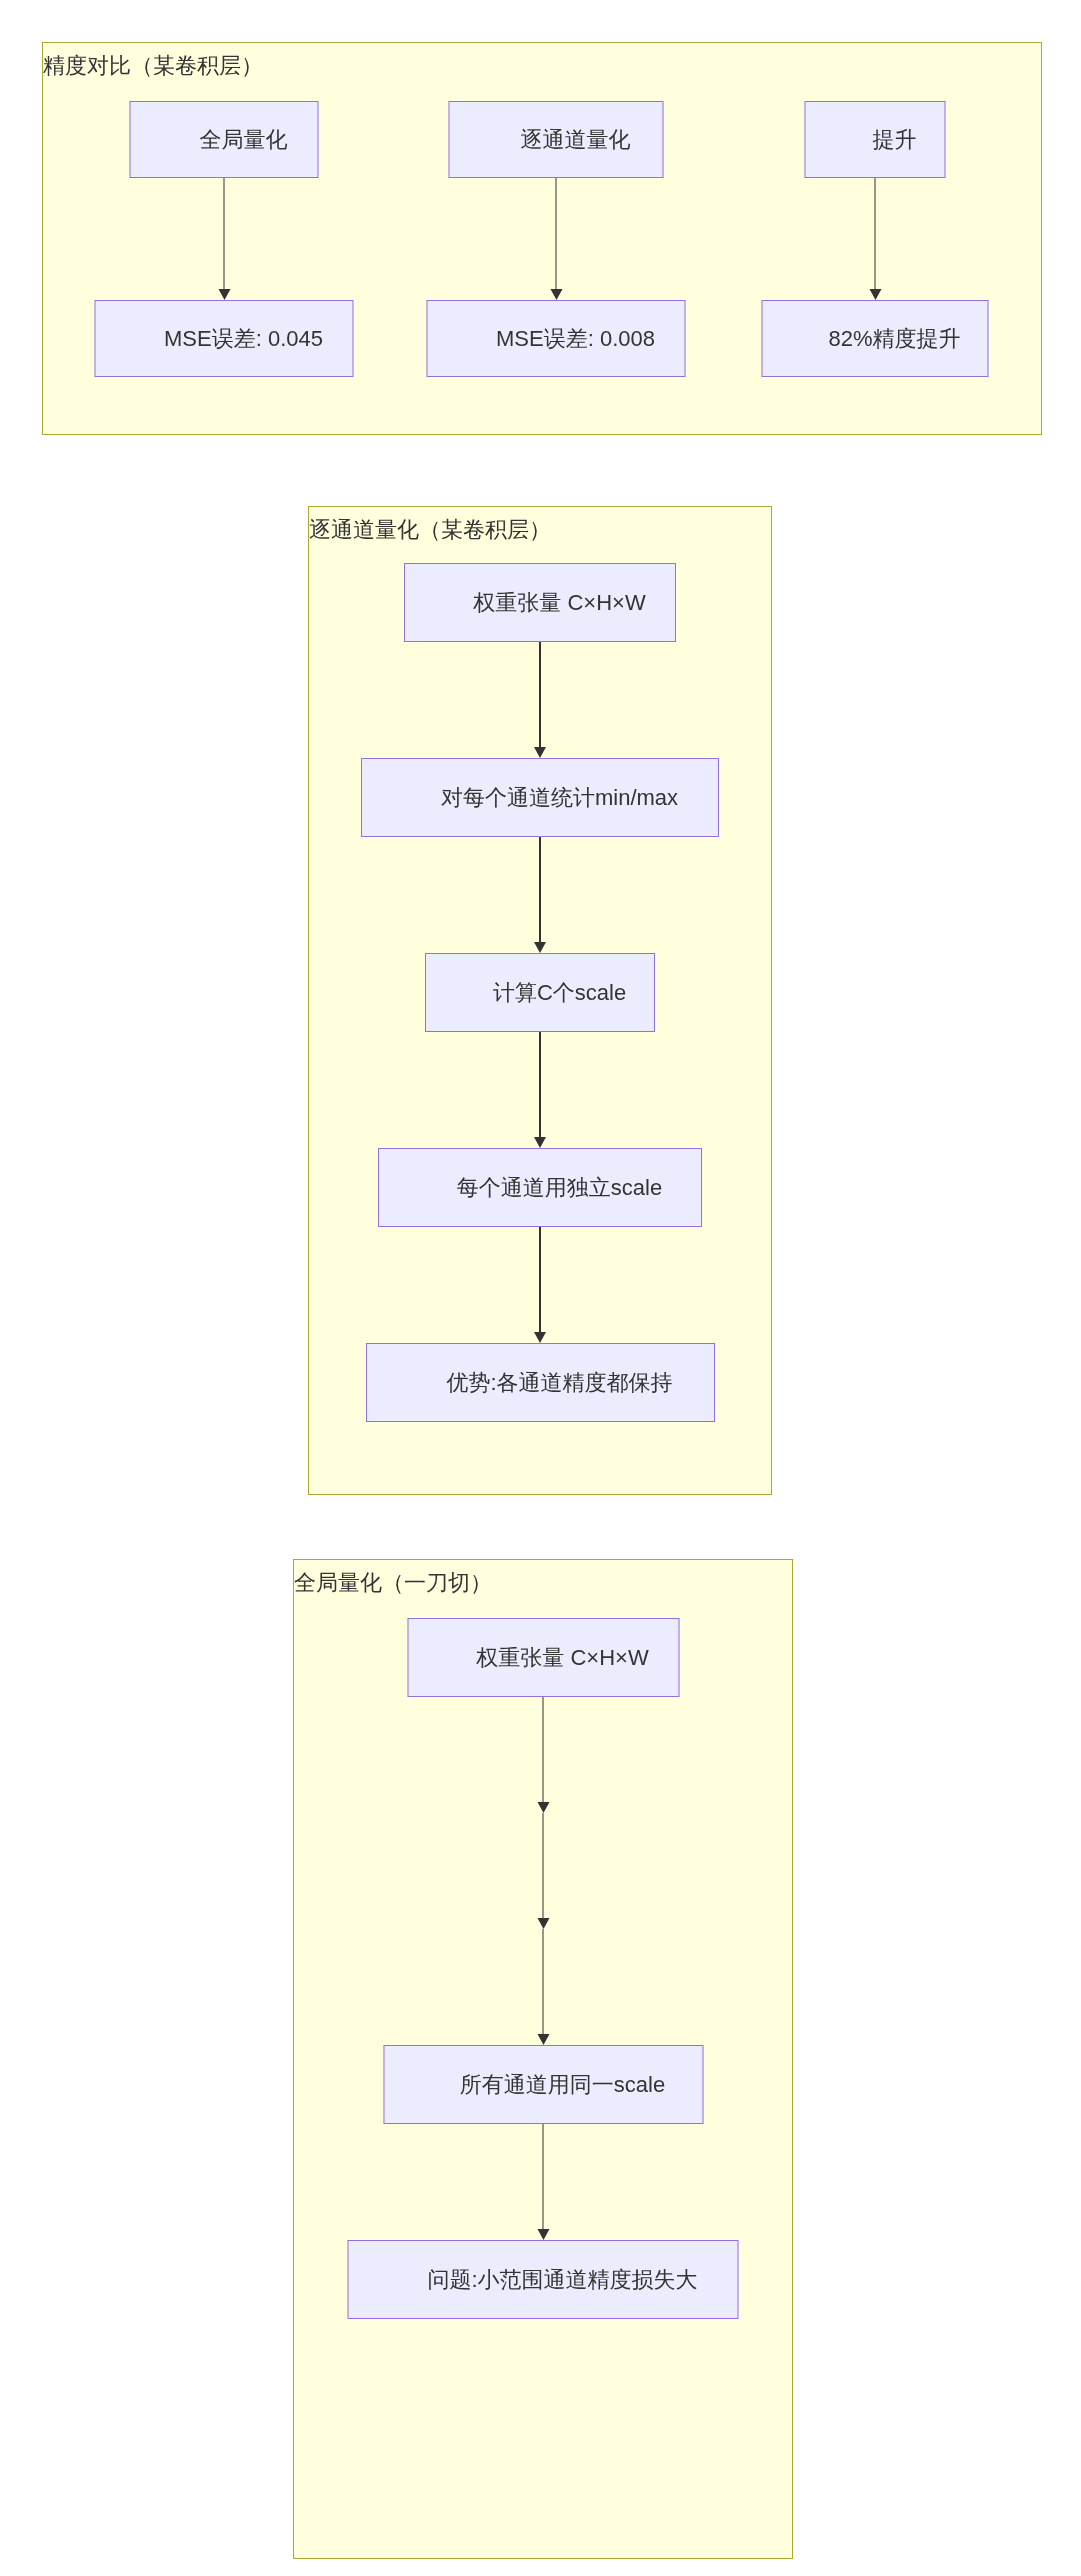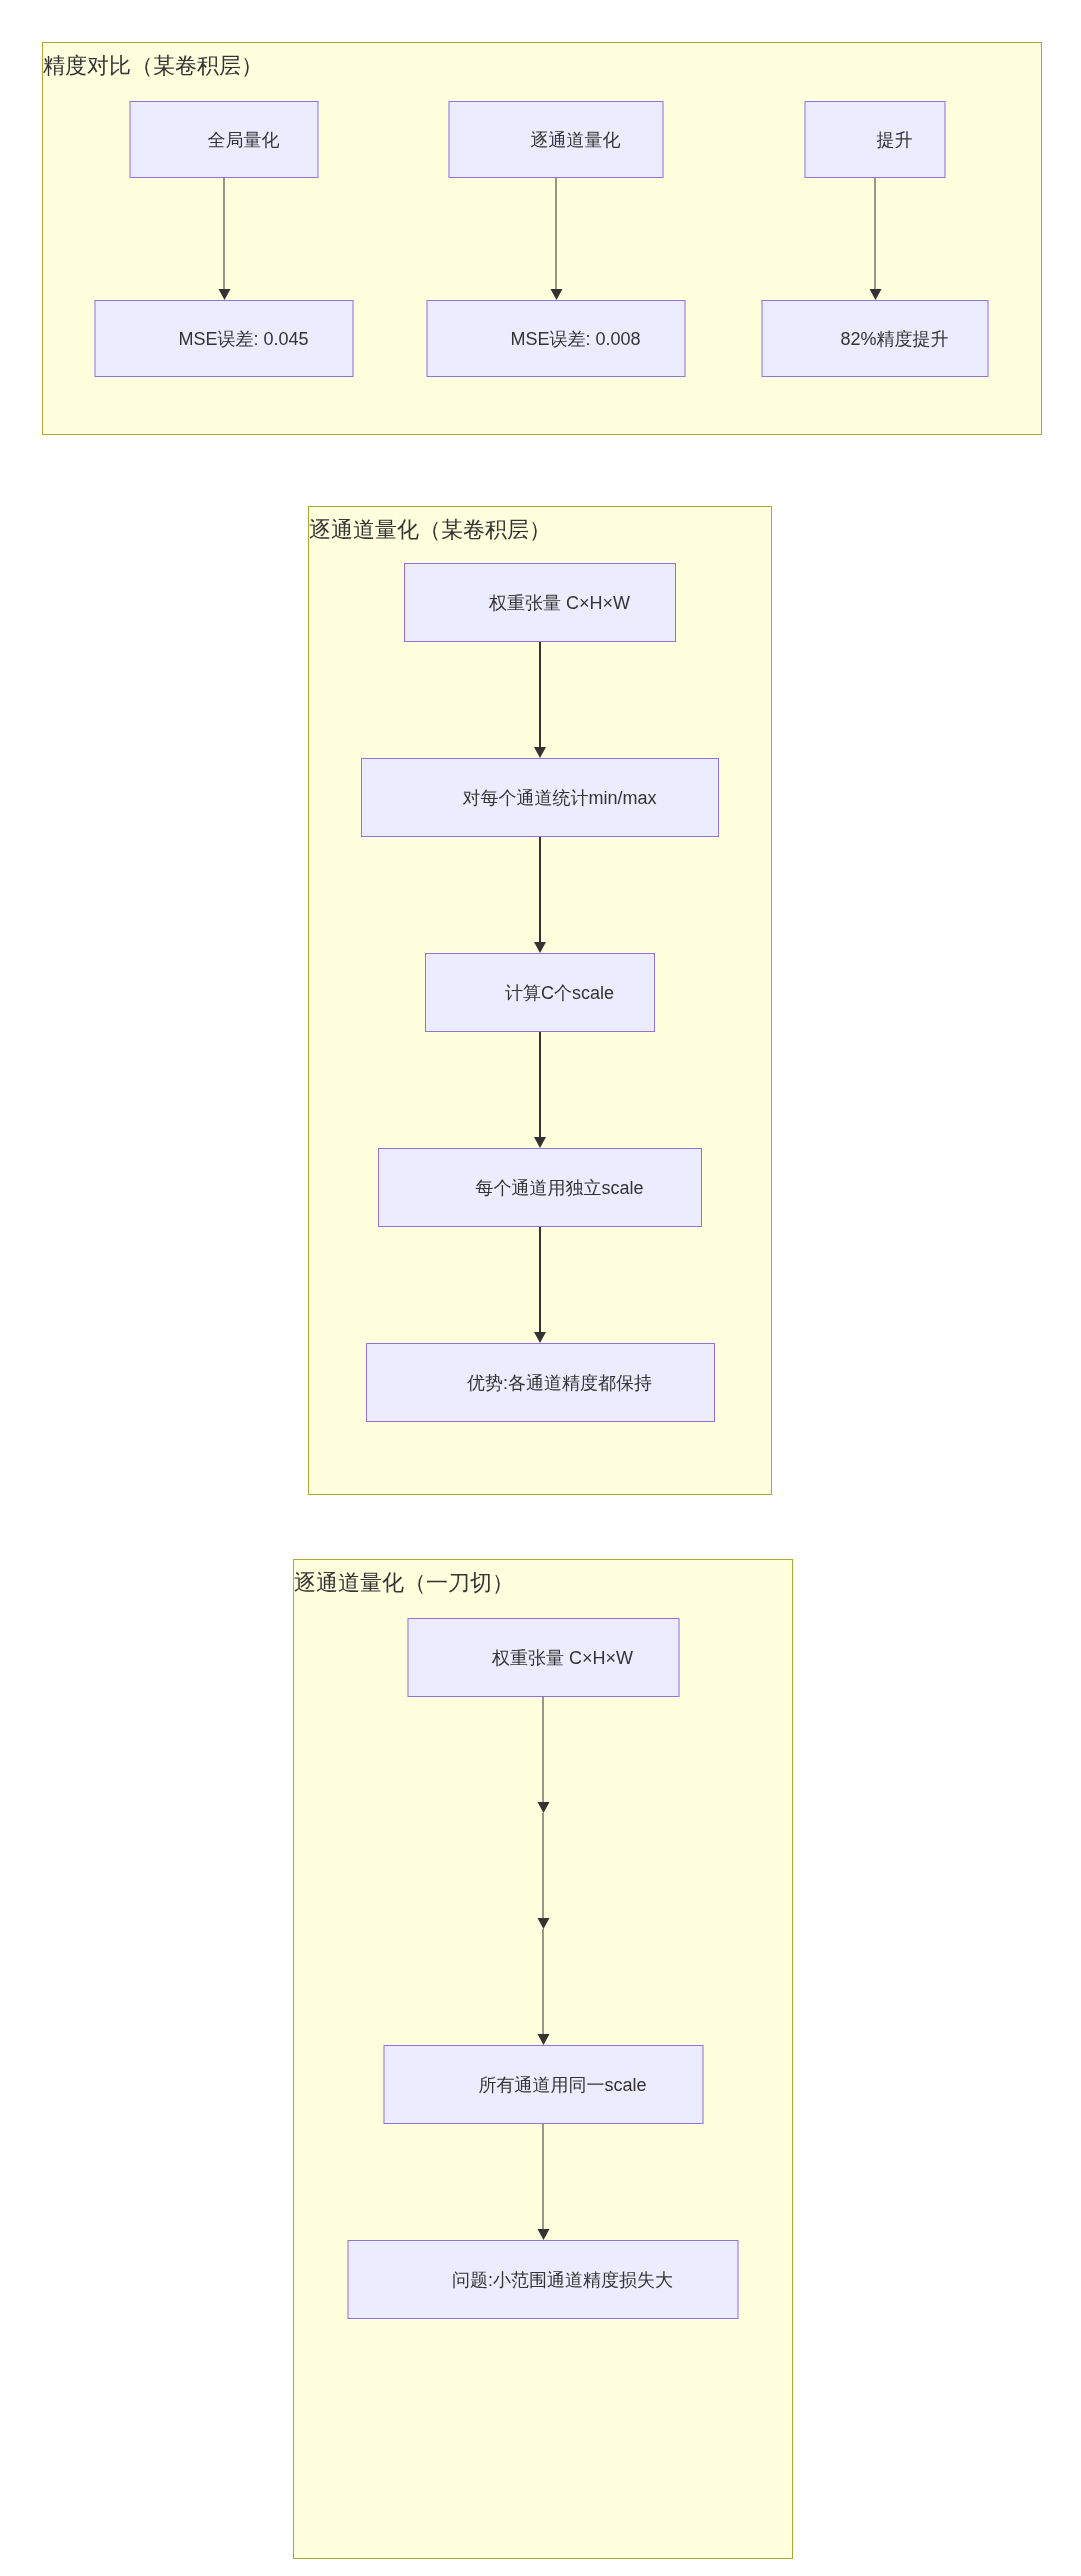--- a/index.html
+++ b/index.html
@@ -21,21 +21,21 @@
   }
 
   .col{
     position:absolute;transform:translateX(-50%);
     display:flex;flex-direction:column;align-items:center;
   }
   .node{
     box-sizing:border-box;height:77px;
     display:flex;align-items:center;justify-content:center;
     background:var(--node-fill);border:1.5px solid var(--node-stroke);
-    font-size:18px;color:var(--text);white-space:nowrap;text-align:left;padding-left:39px;
+    font-size:22px;color:var(--text);white-space:nowrap;text-align:left;padding-left:39px;
   }
   .vstep .node{height:79px;}
 
   .arrow{display:flex;flex-direction:column;align-items:center;}
   .arrow .shaft{width:1.5px;flex:1;background:var(--arrow);}
   .arrow .head{
     width:0;height:0;
     border-left:6px solid transparent;border-right:6px solid transparent;
     border-top:11.3px solid var(--arrow);
   }
@@ -100,21 +100,21 @@
       <div class="node" style="width:324px">每个通道用独立scale</div>
       <div class="arrow h154">
         <div class="shaft"></div>
         <div class="head"></div>
       </div>
       <div class="node" style="width:349px">优势:各通道精度都保持</div>
     </div>
   </section>
 
   <section class="subgraph" style="left:293px;top:1559px;width:500px;height:1000px">
-    <div class="sg-title">逐通道量化（一刀切）</div>
+    <div class="sg-title">全局量化（一刀切）</div>
 
     <div class="col vstep" style="left:50%;top:58px">
       <div class="node" style="width:272px">权重张量 C×H×W</div>
       <div class="arrow h154">
         <div class="shaft"></div>
         <div class="head"></div>
       </div>
       <div class="arrow h154">
         <div class="shaft"></div>
         <div class="head"></div>

